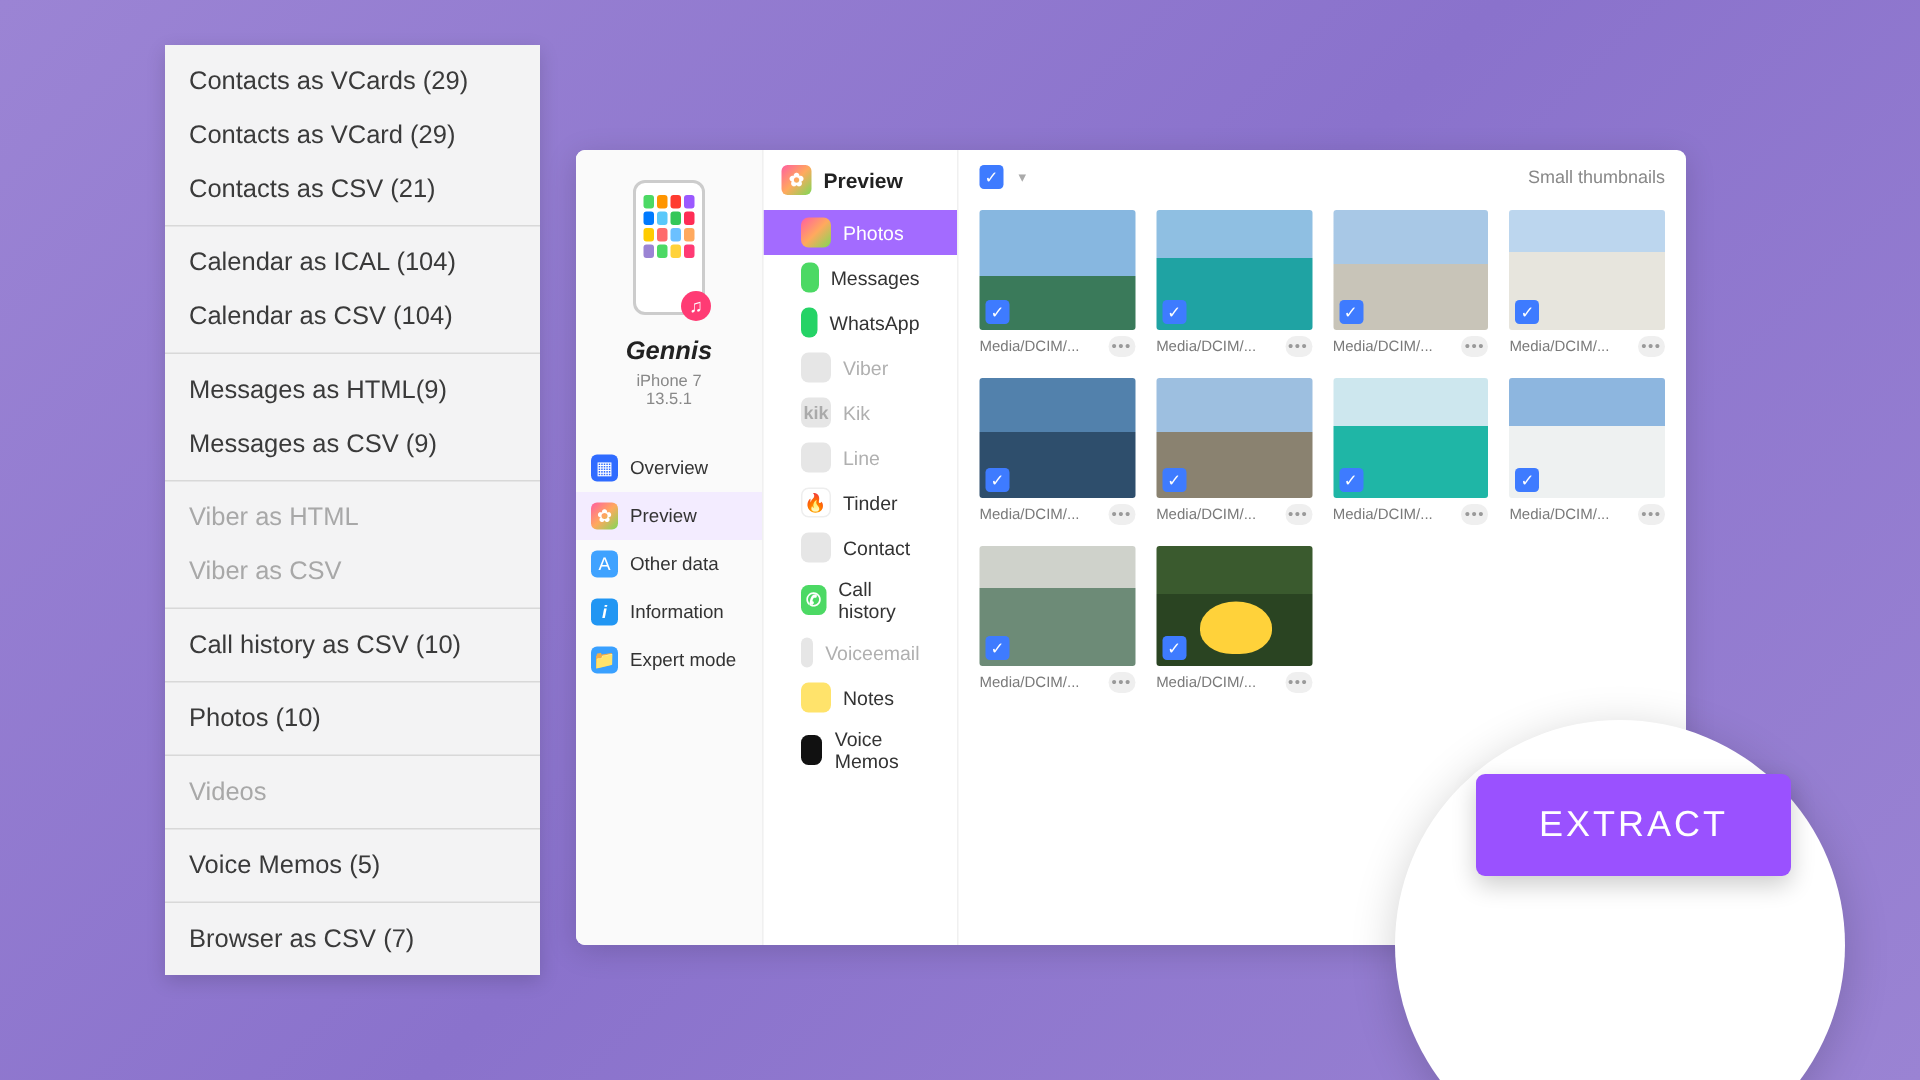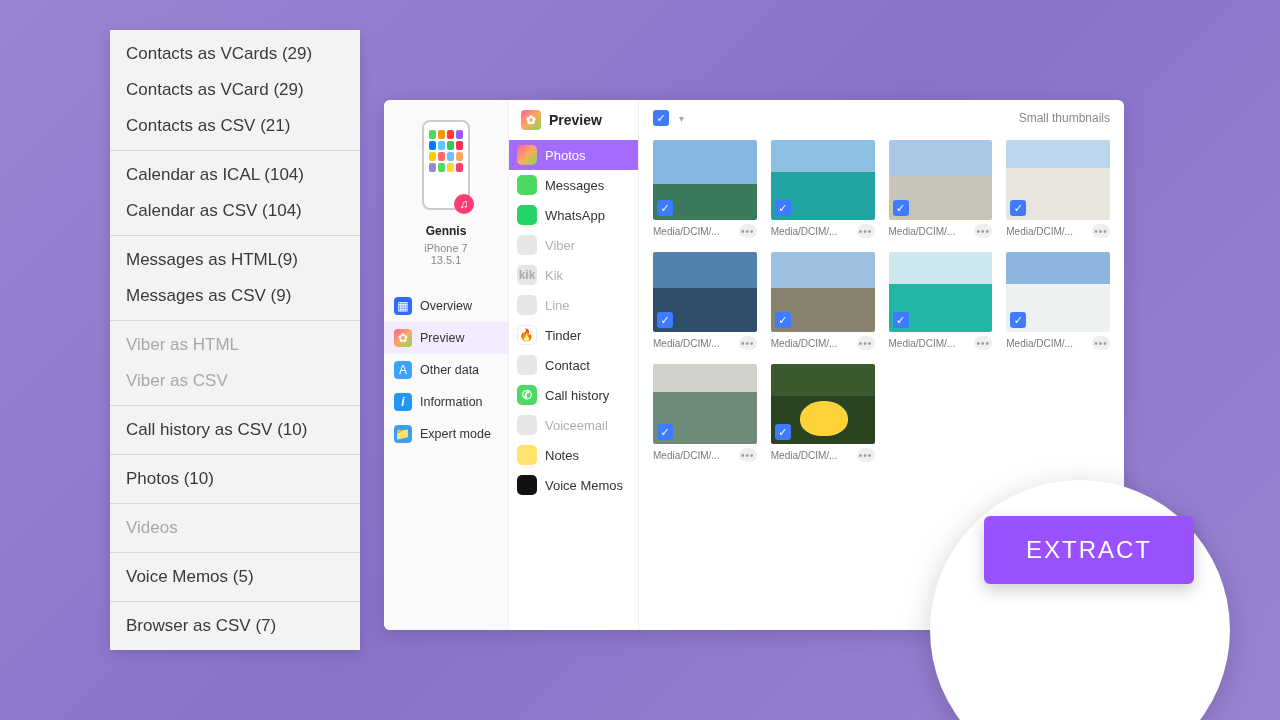--- a/index.html
+++ b/index.html
@@ -83,21 +83,21 @@
   .music-badge {
     position: absolute;
     right: -6px; bottom: -6px;
     width: 20px; height: 20px;
     background: #ff3b74;
     border-radius: 50%;
     color: #fff;
     font-size: 12px;
     display:flex;align-items:center;justify-content:center;
   }
-  .device-name { margin-top: 14px; font-weight: 700; font-size: 12px; color:#222;}
+  .device-name { margin-top: 14px; font-weight: 700; font-size: 17px; color:#222;font-style:italic;}
   .device-model { margin-top: 4px; color:#888; font-size:11px;}
   .device-ios { color:#888; font-size:11px;}
   .device-nav { width: 100%; margin-top: 24px; }
   .device-nav-item {
     display: flex;
     align-items: center;
     gap: 8px;
     padding: 7px 10px;
     font-size: 12.5px;
     color: #333;
@@ -119,21 +119,21 @@
   }
   .cat-header {
     display:flex;align-items:center;gap:8px;
     padding: 10px 12px;
     font-weight:600;font-size:14px;color:#222;
   }
   .cat-header .dni{width:20px;height:20px;}
   .cat-list { flex:1; overflow:hidden; }
   .cat-item {
     display:flex;align-items:center;gap:8px;
-    padding:5px 8px;
+    padding:5px 25px;
     font-size:13px;color:#333;cursor:pointer;
   }
   .cat-item.active { background:#a36bff;color:#fff; }
   .cat-item.dim{color:#b0b0b0;}
   .ci {width:20px;height:20px;border-radius:5px;display:flex;align-items:center;justify-content:center;font-size:12px;font-weight:600;}
   .ci.photos{background:linear-gradient(135deg,#ff5ea0,#ffa95e,#7ed957);color:#fff;}
   .ci.messages{background:#4cd964;color:#fff;}
   .ci.whatsapp{background:#25d366;color:#fff;}
   .ci.grey{background:#e6e6e6;color:#aaa;}
   .ci.tinder{background:#fff;border:1px solid #eee;}

